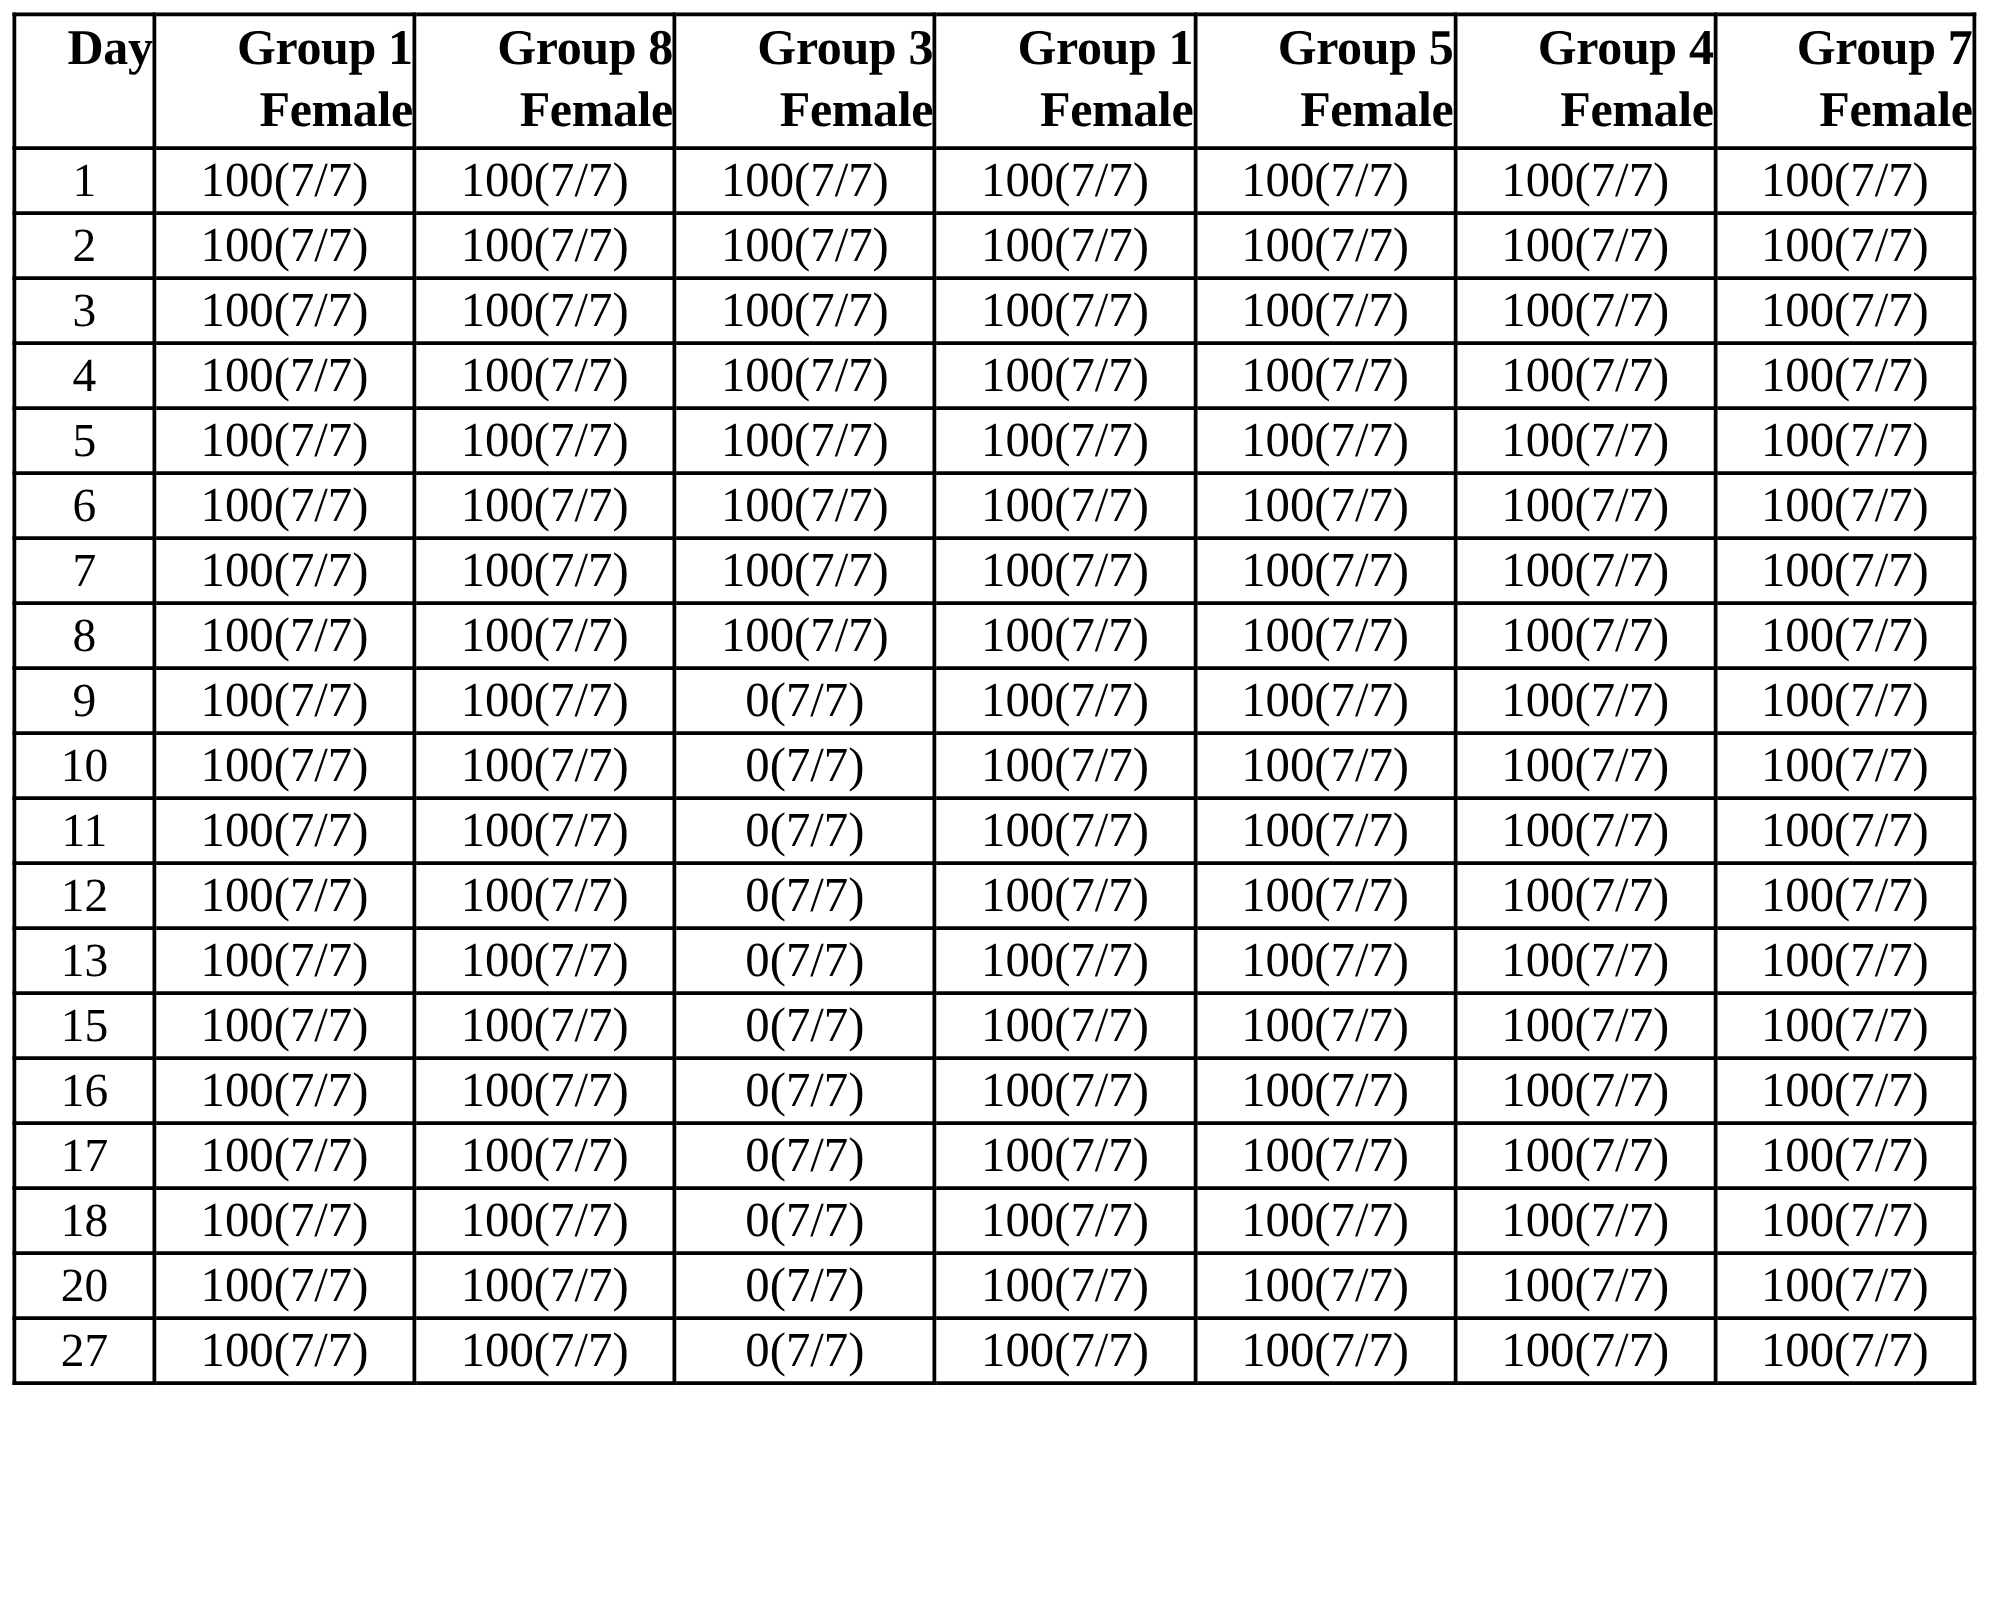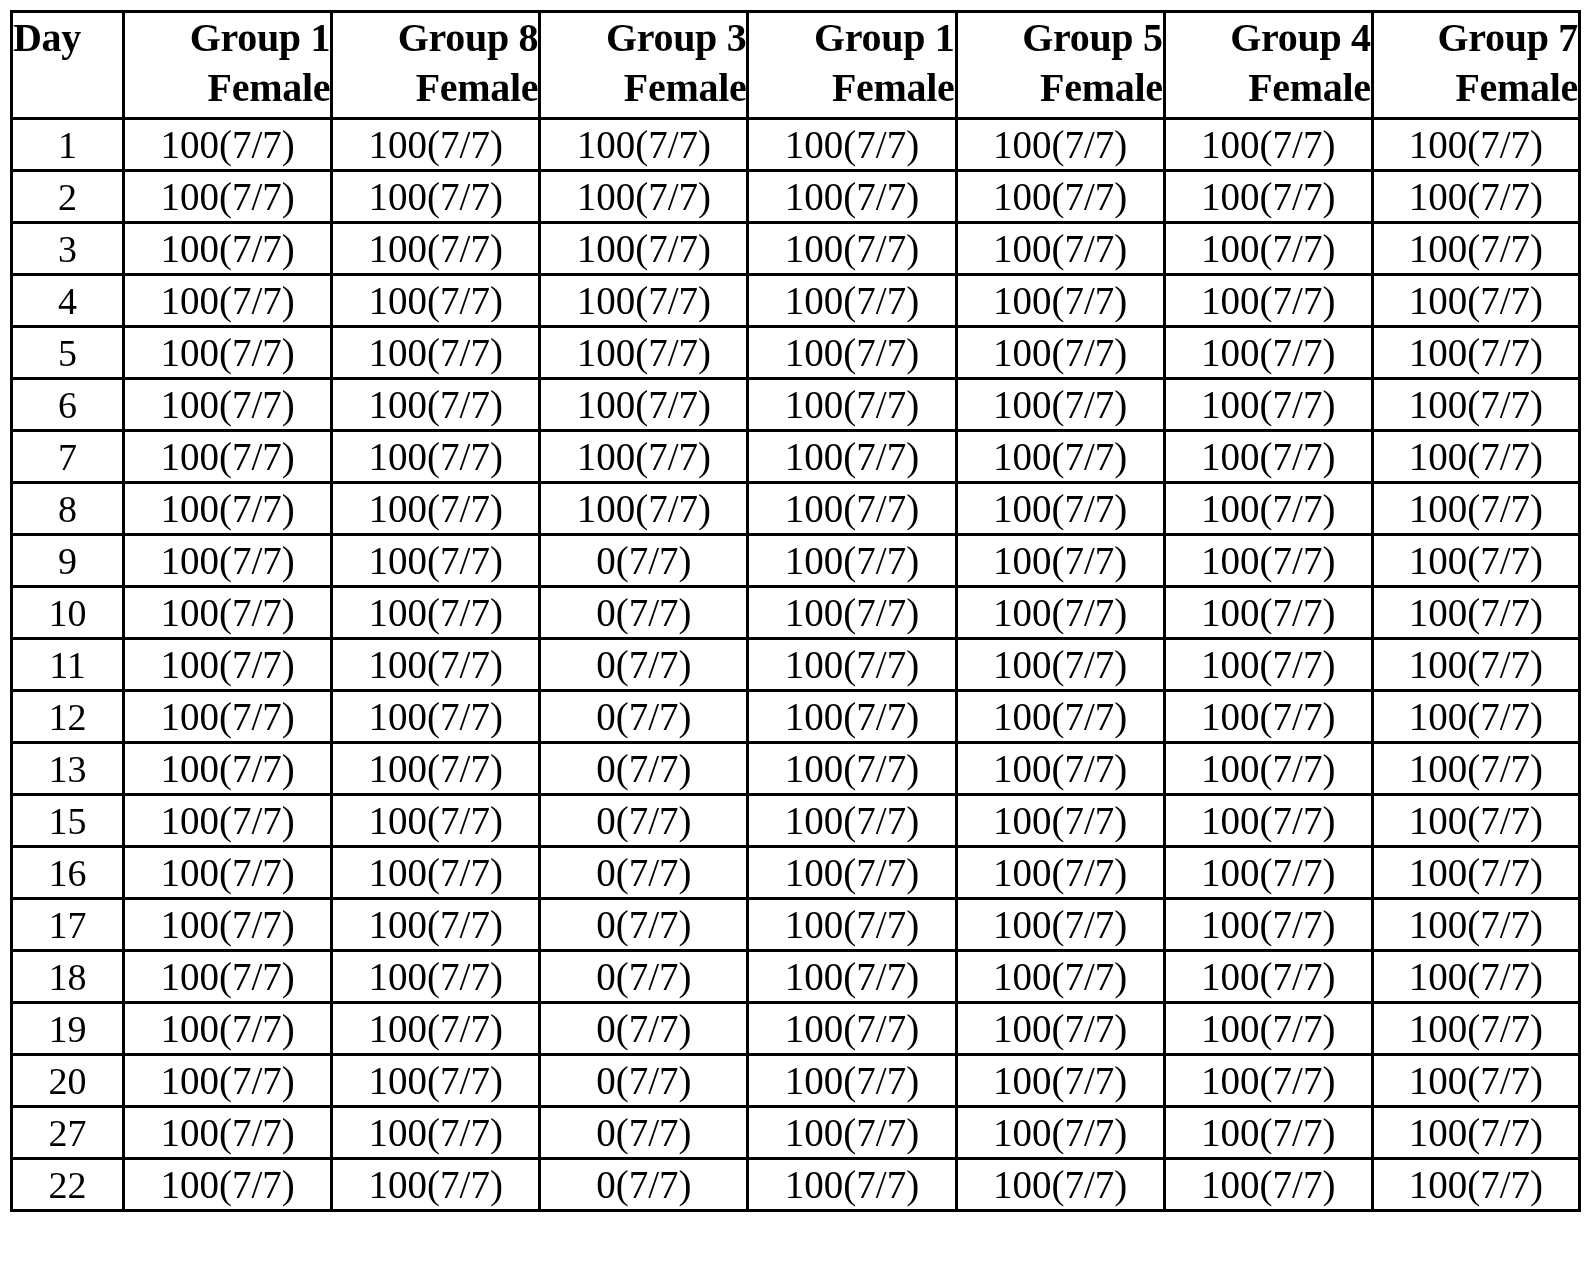--- a/index.html
+++ b/index.html
@@ -41,21 +41,21 @@
   
   thead th {
     height: 104px;
     vertical-align: top;
     font-weight: bold;
     font-size: 40px;
     line-height: 50px;
     letter-spacing: -0.3px;
   }
   th.day-head {
-    text-align: left;
+    text-align: right;
   }
   th.group-head {
     text-align: right;
     padding-left: 6px;
   }
   th .head-line {
     display: block;
     white-space: nowrap;
   }
 
@@ -293,51 +293,31 @@
           <td class="day-cell">18</td>
           <td class="value-cell">100(7/7)</td>
           <td class="value-cell">100(7/7)</td>
           <td class="value-cell">0(7/7)</td>
           <td class="value-cell">100(7/7)</td>
           <td class="value-cell">100(7/7)</td>
           <td class="value-cell">100(7/7)</td>
           <td class="value-cell">100(7/7)</td>
         </tr>
         <tr>
-          <td class="day-cell">19</td>
-          <td class="value-cell">100(7/7)</td>
-          <td class="value-cell">100(7/7)</td>
-          <td class="value-cell">0(7/7)</td>
-          <td class="value-cell">100(7/7)</td>
-          <td class="value-cell">100(7/7)</td>
-          <td class="value-cell">100(7/7)</td>
-          <td class="value-cell">100(7/7)</td>
-        </tr>
-        <tr>
           <td class="day-cell">20</td>
           <td class="value-cell">100(7/7)</td>
           <td class="value-cell">100(7/7)</td>
           <td class="value-cell">0(7/7)</td>
           <td class="value-cell">100(7/7)</td>
           <td class="value-cell">100(7/7)</td>
           <td class="value-cell">100(7/7)</td>
           <td class="value-cell">100(7/7)</td>
         </tr>
         <tr>
           <td class="day-cell">27</td>
-          <td class="value-cell">100(7/7)</td>
-          <td class="value-cell">100(7/7)</td>
-          <td class="value-cell">0(7/7)</td>
-          <td class="value-cell">100(7/7)</td>
-          <td class="value-cell">100(7/7)</td>
-          <td class="value-cell">100(7/7)</td>
-          <td class="value-cell">100(7/7)</td>
-        </tr>
-        <tr>
-          <td class="day-cell">22</td>
           <td class="value-cell">100(7/7)</td>
           <td class="value-cell">100(7/7)</td>
           <td class="value-cell">0(7/7)</td>
           <td class="value-cell">100(7/7)</td>
           <td class="value-cell">100(7/7)</td>
           <td class="value-cell">100(7/7)</td>
           <td class="value-cell">100(7/7)</td>
         </tr>
       </tbody>
   </table>

